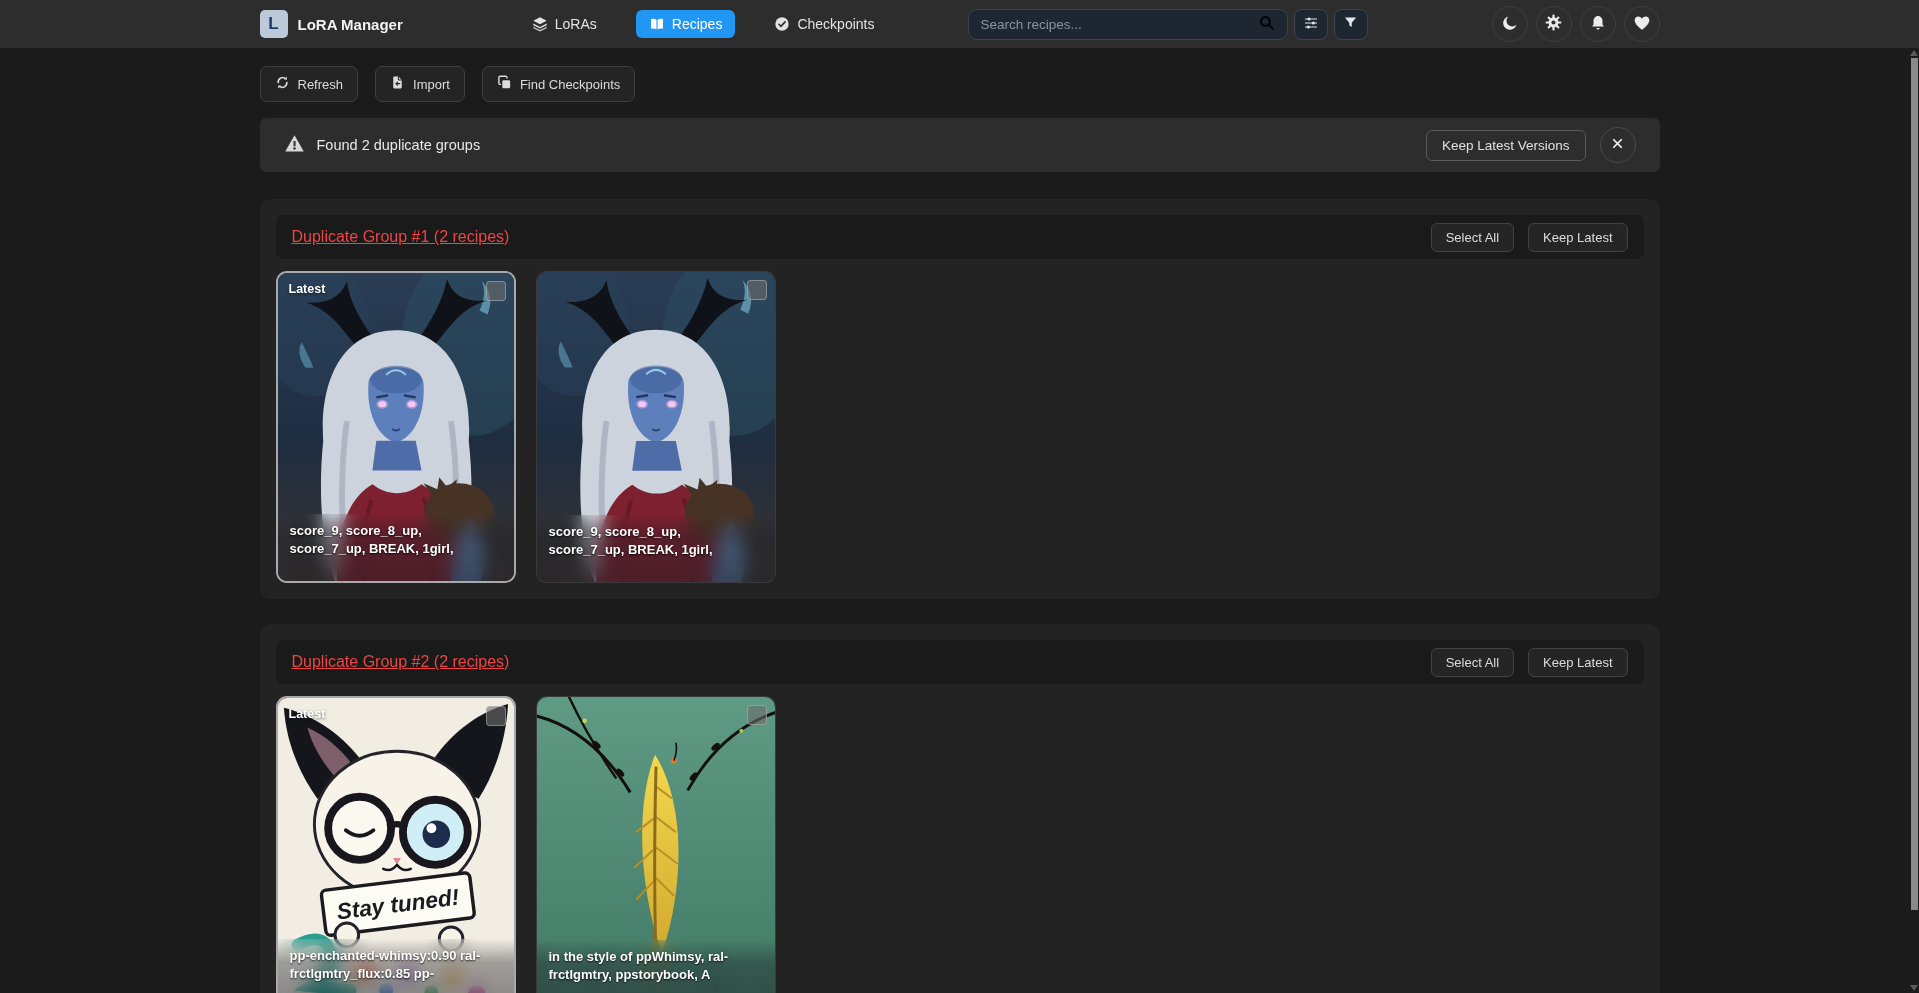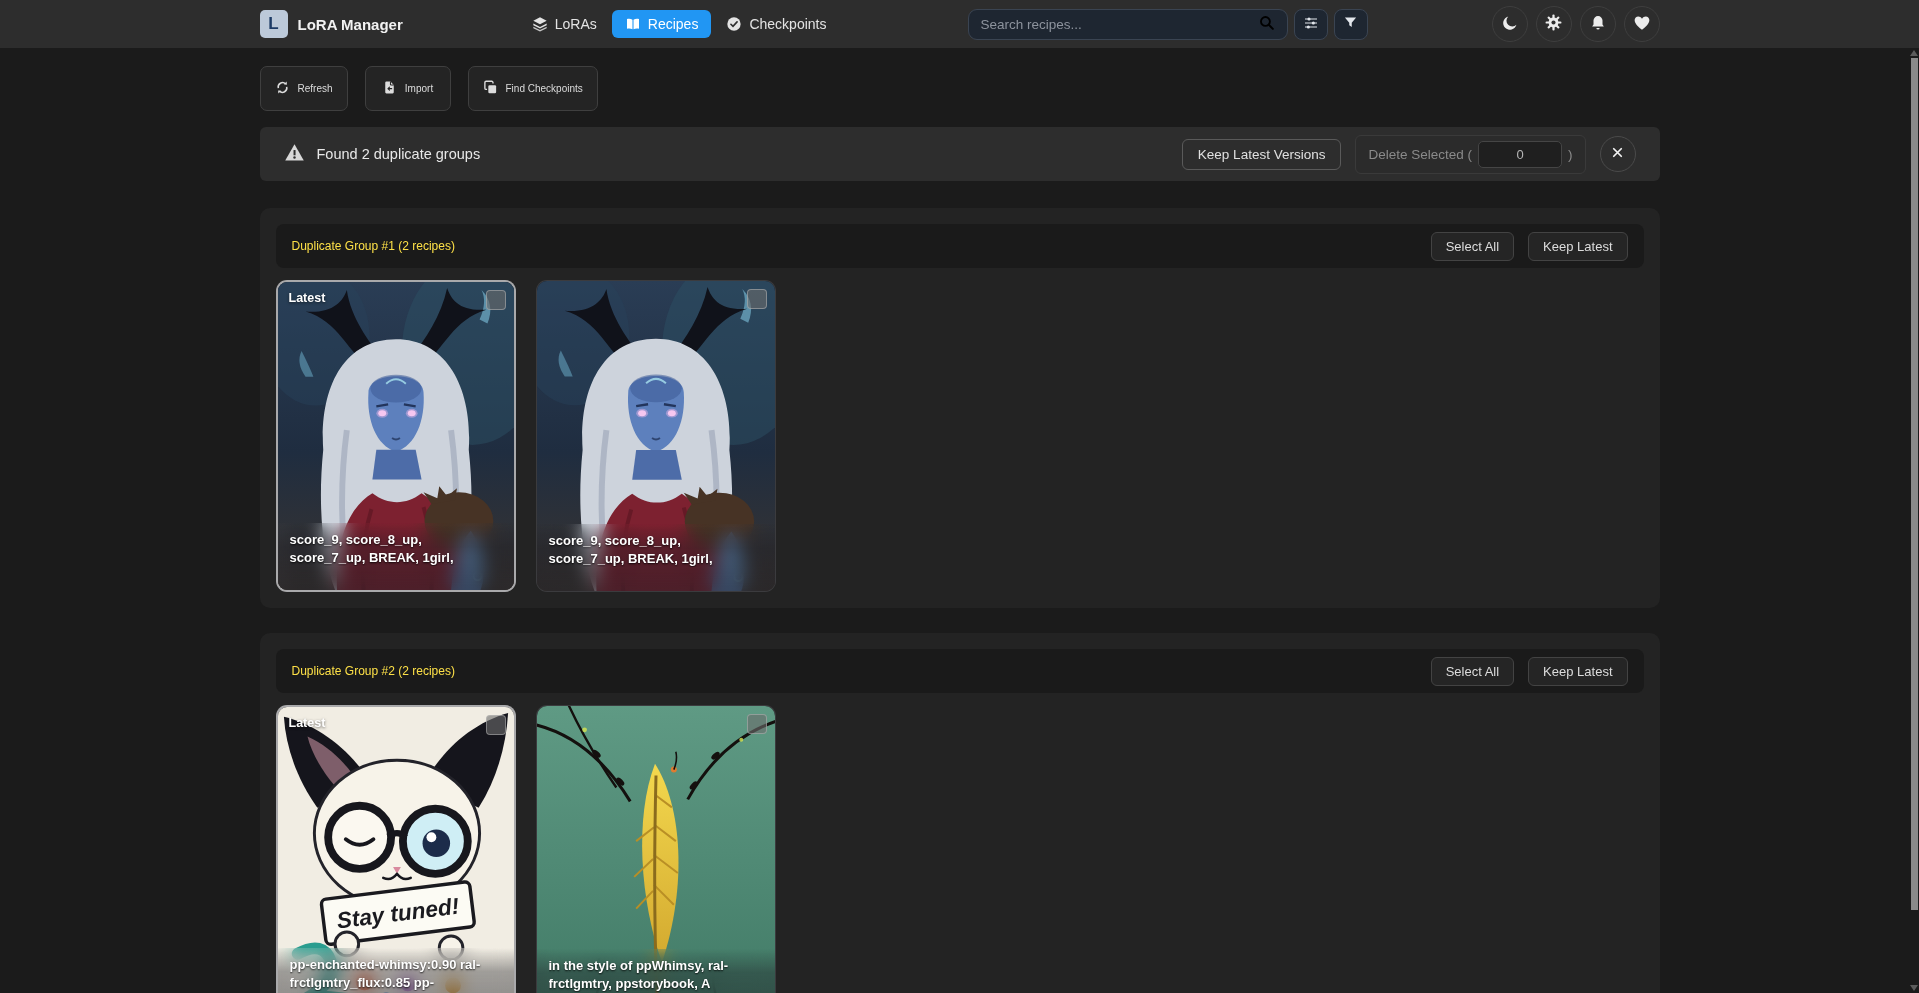--- a/index.html
+++ b/index.html
@@ -4,59 +4,59 @@
 <style>
   * { margin:0; padding:0; box-sizing:border-box; }
   html,body { width:1919px; height:993px; overflow:hidden; background:#1b1b1b;
     font-family:"Liberation Sans", sans-serif; }
   .navbar { height:48px; background:#2d2d2d; width:100%; }
   .nav-inner { width:1400px; margin:0 auto; height:100%; display:flex; align-items:center; }
   .brand { display:flex; align-items:center; gap:10px; cursor:pointer; }
   .logo { width:28px; height:28px; background:#bcc9d9; border-radius:5px; color:#1d3b66;
     font-weight:bold; font-size:17px; display:flex; align-items:center; justify-content:center; }
   .brand-title { font-size:15px; font-weight:bold; color:#f2f2f2; }
-  .nav-tabs { display:flex; gap:2px; margin-left:116px; }
+  .nav-tabs { display:flex; gap:26px; margin-left:116px; }
   .nav-item { display:flex; align-items:center; gap:7px; padding:6px 13px; border-radius:6px;
     font-size:14px; color:#e3e3e3; cursor:pointer; }
   .nav-item.active { background:#2196f3; color:#fff; }
   .nav-item svg { display:block; }
   .search-wrap { margin-left:auto; display:flex; align-items:center; gap:6px; }
   .search-box { width:320px; height:31px; background:#1e2631; border:1px solid #3a4452;
     border-radius:9px; display:flex; align-items:center; padding:0 12px; }
   .search-box input { flex:1; background:transparent; border:none; outline:none;
     color:#cfcfcf; font-size:13.5px; font-family:inherit; }
   .search-box input::placeholder { color:#8d939d; }
   .sq-btn { width:34px; height:31px; background:#1e2631; border:1px solid #3a4452;
     border-radius:8px; color:#e2e6ec; display:flex; align-items:center; justify-content:center; cursor:pointer; }
   .nav-actions { margin-left:124px; display:flex; gap:8px; }
   .icon-circle { width:36px; height:36px; border-radius:50%; border:1px solid #3e3e3e;
     background:transparent; color:#ececec; display:flex; align-items:center; justify-content:center; cursor:pointer; }
   .container { width:1400px; margin:0 auto; }
   .toolbar { margin-top:18px; display:flex; gap:17px; }
   .btn { background:#242424; border:1px solid #3f3f3f; border-radius:7px; color:#dcdcdc;
-    font-size:10px; height:45px; padding:0 14px; display:inline-flex; align-items:center;
+    font-size:13px; height:36px; padding:0 14px; display:inline-flex; align-items:center;
     justify-content:center; gap:8px; cursor:pointer; font-family:inherit; min-width:86px; }
   .banner { margin-top:16px; height:54px; background:#2d2d2d; border-radius:6px;
     display:flex; align-items:center; padding:17px 24px; }
   .banner-msg { margin-left:12px; font-size:14.5px; color:#e8e8e8; }
   .banner-actions { margin-left:auto; display:flex; align-items:center; gap:14px; }
   .btn-outline { background:transparent; border:1px solid #5a5a5a; border-radius:6px;
     height:31px; padding:0 15px; color:#e0e0e0; font-size:13.5px; display:inline-flex;
     align-items:center; cursor:pointer; font-family:inherit; }
   .delete-group { display:flex; align-items:center; gap:6px; color:#8a8a8a; font-size:13.5px;
     background:#2b2b2b; border:1px solid #3a3a3a; border-radius:6px; padding:5px 12px; cursor:default; }
   .count-input { width:84px; height:27px; background:#1f1f1f; border:1px solid #454545;
     border-radius:5px; color:#b5b5b5; text-align:center; font-size:13px; font-family:inherit; }
   .close-btn { width:36px; height:36px; border-radius:50%; border:1px solid #4a4a4a;
     background:transparent; color:#f2f2f2; display:flex; align-items:center; justify-content:center; cursor:pointer; }
   .group-panel { margin-top:27px; background:#232323; border-radius:10px; padding:16px; }
   .group-panel.second { margin-top:25px; }
   .group-header { height:44px; background:#1a1a1a; border-radius:8px; display:flex;
     align-items:center; padding:0 16px; }
-  .group-title { font-size:12px; color:#fde047; }
+  .group-title { font-size:16px; color:#ef4444;text-decoration:underline; }
   .group-actions { margin-left:auto; display:flex; gap:14px; }
   .btn-sm { background:#252525; border:1px solid #434343; border-radius:6px; color:#dcdcdc;
     font-size:13px; height:29px; padding:8px 14px; display:inline-flex; align-items:center; cursor:pointer; font-family:inherit; }
   .card-row { margin-top:12px; display:flex; gap:20px; }
   .recipe-card { position:relative; width:240px; height:312px; border-radius:11px;
     overflow:hidden; border:1px solid rgba(255,255,255,0.18); cursor:pointer; background:#101014; }
   .recipe-card.latest { border:2px solid rgba(235,235,235,0.7); }
   .art { position:absolute; inset:0; width:100%; height:100%; display:block; }
   .badge { position:absolute; top:9px; left:11px; font-size:12.5px; font-weight:bold;
     color:#fff; text-shadow:0 1px 3px rgba(0,0,0,.55); }
@@ -199,25 +199,20 @@
 
   <section class="banner">
     <span><svg width="21" height="21" viewBox="0 0 24 24">
           <path d="M12 2.5 22.6 21H1.4Z" fill="#d8d8d8"></path>
           <rect x="10.9" y="9.2" width="2.3" height="6" fill="#2d2d2d"></rect>
           <circle cx="12" cy="17.7" r="1.4" fill="#2d2d2d"></circle>
         </svg></span>
     <span class="banner-msg">Found 2 duplicate groups</span>
     <div class="banner-actions">
       <button class="btn-outline">Keep Latest Versions</button>
-      <div class="delete-group">
-        <span>Delete Selected (</span>
-        <input class="count-input" value="0" style="">
-        <span>)</span>
-      </div>
       <button class="close-btn">
         <span><svg width="15" height="15" viewBox="0 0 24 24">
               <path d="M6 6 18 18M18 6 6 18" stroke="currentColor" stroke-width="2.8" stroke-linecap="round"></path>
             </svg></span>
       </button>
     </div>
   </section>
 
   <section class="group-panel">
     <div class="group-header">

